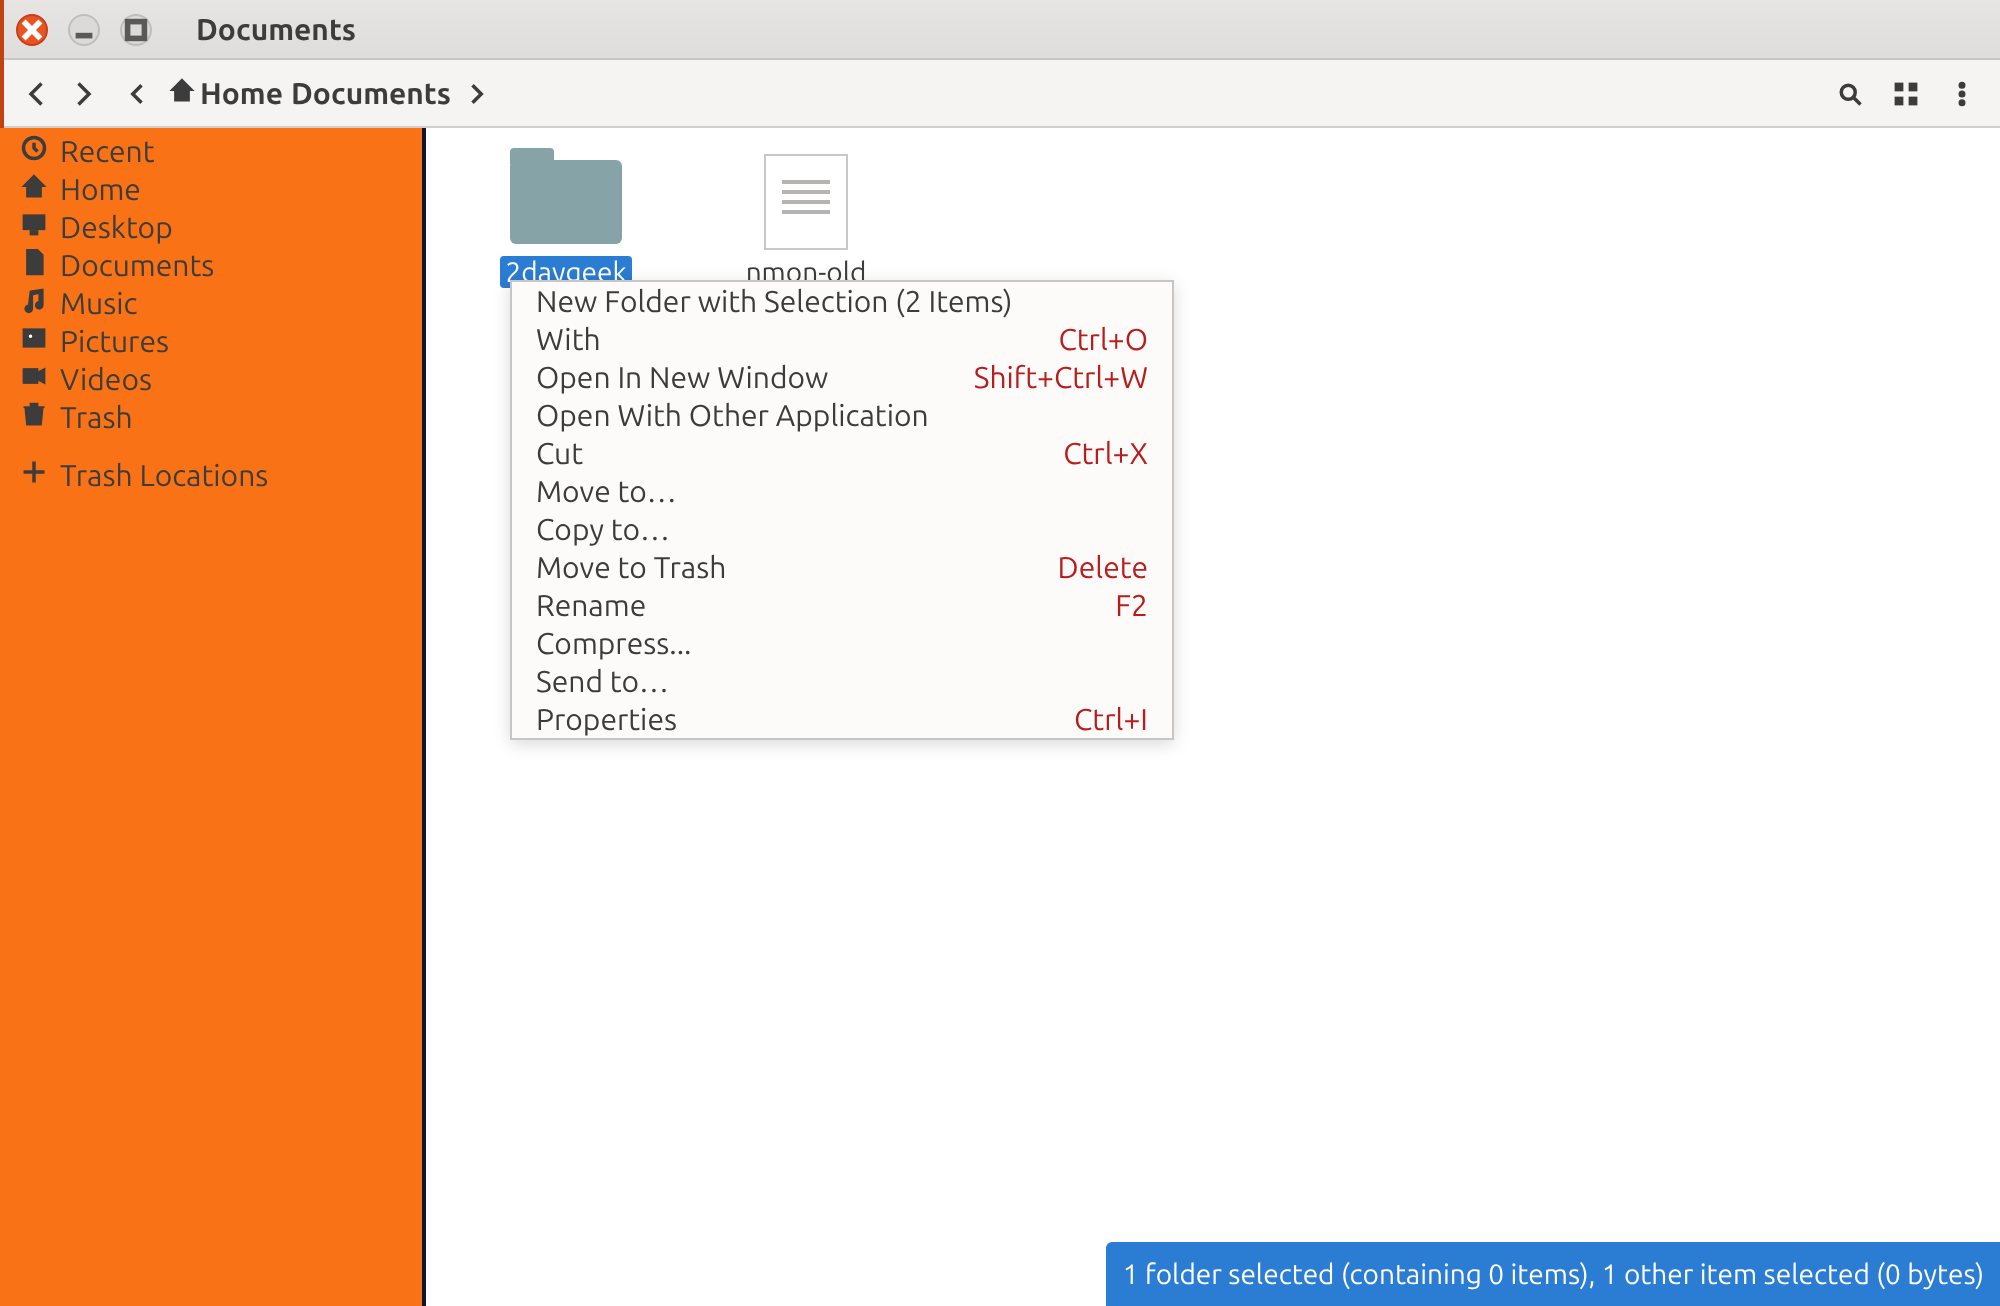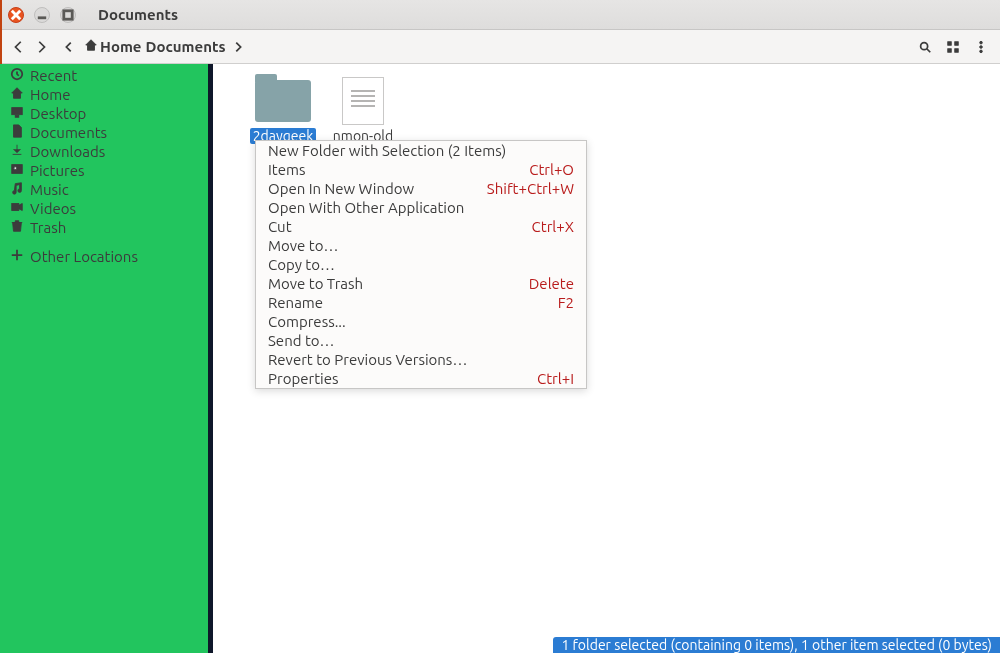--- a/index.html
+++ b/index.html
@@ -19,46 +19,46 @@
   .pathbar { display: flex; align-items: center; margin-left: 2px; }
   .path-seg { display: flex; align-items: center; font-weight: bold; color: #3c3c3c; padding: 2px 2px; }
   .path-home-icon { margin-right: 2px; }
   .toolbar-spacer { flex: 1; }
   .tool-icon { width: 22px; height: 22px; display: flex; align-items: center; justify-content: center; color: #3c3c3c; cursor: pointer; margin-left: 6px; }
 
   
   .body { display: flex; height: calc(653px - 30px - 34px); position: relative; }
 
   
-  .sidebar { width: 213px; background: #22c55e; border-right: 5px solid #0f172a; padding-top: 2px; }
+  .sidebar { width: 213px; background: #f97316; border-right: 2px solid #0f172a; padding-top: 2px; }
   .side-item { display: flex; align-items: center; padding: 1px 8px; color: #3c3c3c; cursor: pointer; }
   .side-item .ic { width: 18px; text-align: center; margin-right: 4px; color: #3c3c3c; font-size: 14px; }
   .side-sep { height: 10px; }
 
   
   .content { flex: 1; background: #fff; position: relative; }
-  .icon-grid { display: flex; padding: 14px 30px; }
+  .icon-grid { display: flex; gap: 40px; padding: 14px 30px; }
   .file-item { display: flex; flex-direction: column; align-items: center; width: 80px; cursor: pointer; }
   .file-thumb { width: 56px; height: 46px; display: flex; align-items: center; justify-content: center; }
   .folder-thumb { width: 56px; height: 42px; background: #86a3a8; border-radius: 3px; position: relative; }
   .folder-thumb:before { content:""; position:absolute; top:-6px; left:0; width:22px; height:8px; background:#86a3a8; border-radius:2px 2px 0 0; }
   .doc-thumb { width: 42px; height: 48px; background: #fff; border: 1px solid #c9c8c7; position: relative; }
   .doc-thumb:after { content:""; position:absolute; top:12px; left:8px; right:8px; height:20px;
     background: repeating-linear-gradient(#b5b4b3 0, #b5b4b3 2px, transparent 2px, transparent 5px); }
   .file-label { margin-top: 4px; font-size: 14px; text-align: center; padding: 0 3px; white-space: nowrap; max-width: 90px; overflow: hidden; text-overflow: clip; }
   .file-item.sel .file-label { background: #2b7cd3; color: #fff; border-radius: 2px; }
 
   
   .ctx { position: absolute; left: 255px; top: 140px; width: 332px; background: #fcfbfa; border: 1px solid #c7c6c5; box-shadow: 0 2px 8px rgba(0,0,0,.15); }
   .ctx-item { display: flex; align-items: center; padding: 1px 12px; cursor: pointer; }
   .ctx-item .lab { flex: 1; text-align: left; }
   .ctx-item .accel { color: #b91c1c; } 
 
   
-  .statusbar { position: absolute; right: 0; bottom: 0; height: 16px; background: #2b7cd3; color: #fff; padding: 0 8px; display: flex; align-items: center; font-size: 14px; border-top-left-radius: 3px; }
+  .statusbar { position: absolute; right: 0; bottom: 0; height: 32px; background: #2b7cd3; color: #fff; padding: 0 8px; display: flex; align-items: center; font-size: 14px; border-top-left-radius: 3px; }
 
   
   .edge { position: absolute; left: 0; top: 0; width: 2px; height: 100%; background: #c24310; }
 
   
   svg.ic-svg { width: 14px; height: 14px; stroke: currentColor; fill: currentColor; }
   svg.ic-svg.stroke { fill: none; stroke-width: 2; }
 </style>
 </head>
 <body>
@@ -176,45 +176,37 @@
         <span class="ic">
           <svg class="ic-svg" viewBox="0 0 16 16">
               <path d="M4 1 L10 1 L13 4 L13 15 L4 15 Z"></path>
             </svg>
         </span>
         <span>Documents</span>
       </div>
       <div class="side-item">
         <span class="ic">
           <svg class="ic-svg" viewBox="0 0 16 16">
-              <path d="M8 2 L8 10 M4 7 L8 11 L12 7 M3 13 L13 13"></path>
-            </svg>
-        </span>
-        <span>Downloads</span>
+              <path d="M6 3 L13 2 L13 11 A2 2 0 1 1 11 9 L11 4 L7 5 L7 13 A2 2 0 1 1 5 11 Z"></path>
+            </svg>
+        </span>
+        <span>Music</span>
       </div>
       <div class="side-item">
         <span class="ic">
           <svg class="ic-svg" viewBox="0 0 16 16">
               <rect x="2" y="3" width="12" height="10"></rect>
               <circle cx="6" cy="7" r="1.5" fill="#fff"></circle>
             </svg>
         </span>
         <span>Pictures</span>
       </div>
       <div class="side-item">
         <span class="ic">
           <svg class="ic-svg" viewBox="0 0 16 16">
-              <path d="M6 3 L13 2 L13 11 A2 2 0 1 1 11 9 L11 4 L7 5 L7 13 A2 2 0 1 1 5 11 Z"></path>
-            </svg>
-        </span>
-        <span>Music</span>
-      </div>
-      <div class="side-item">
-        <span class="ic">
-          <svg class="ic-svg" viewBox="0 0 16 16">
               <rect x="2" y="4" width="8" height="8"></rect>
               <path d="M10 6 L14 4 L14 12 L10 10 Z"></path>
             </svg>
         </span>
         <span>Videos</span>
       </div>
       <div class="side-item">
         <span class="ic">
           <svg class="ic-svg" viewBox="0 0 16 16">
               <path d="M3 4 L13 4 L12 14 L4 14 Z M2 4 L14 4 M6 2 L10 2 L10 4 L6 4 Z"></path>
@@ -222,21 +214,21 @@
         </span>
         <span>Trash</span>
       </div>
       <div class="side-sep"></div>
       <div class="side-item">
         <span class="ic">
           <svg class="ic-svg stroke" viewBox="0 0 16 16">
               <path d="M8 2 L8 14 M2 8 L14 8"></path>
             </svg>
         </span>
-        <span>Other Locations</span>
+        <span>Trash Locations</span>
       </div>
     </div>
 
     <div class="content">
       <div class="icon-grid">
         <div class="file-item sel">
           <div class="file-thumb">
               <div class="folder-thumb"></div>
             </div>
           <div class="file-label">2daygeek</div>
@@ -254,21 +246,21 @@
       </div>
     </div>
   </div>
 
   <div class="ctx">
     <div class="ctx-item">
       <span class="lab">New Folder with Selection (2 Items)</span>
       <span class="accel"></span>
     </div>
     <div class="ctx-item">
-      <span class="lab">Items</span>
+      <span class="lab">With</span>
       <span class="accel">Ctrl+O</span>
     </div>
     <div class="ctx-item">
       <span class="lab">Open In New Window</span>
       <span class="accel">Shift+Ctrl+W</span>
     </div>
     <div class="ctx-item">
       <span class="lab">Open With Other Application</span>
       <span class="accel"></span>
     </div>
@@ -294,21 +286,17 @@
     </div>
     <div class="ctx-item">
       <span class="lab">Compress...</span>
       <span class="accel"></span>
     </div>
     <div class="ctx-item">
       <span class="lab">Send to…</span>
       <span class="accel"></span>
     </div>
     <div class="ctx-item">
-      <span class="lab">Revert to Previous Versions…</span>
-      <span class="accel"></span>
-    </div>
-    <div class="ctx-item">
       <span class="lab">Properties</span>
       <span class="accel">Ctrl+I</span>
     </div>
   </div>
 </div>
 
 </body></html>

